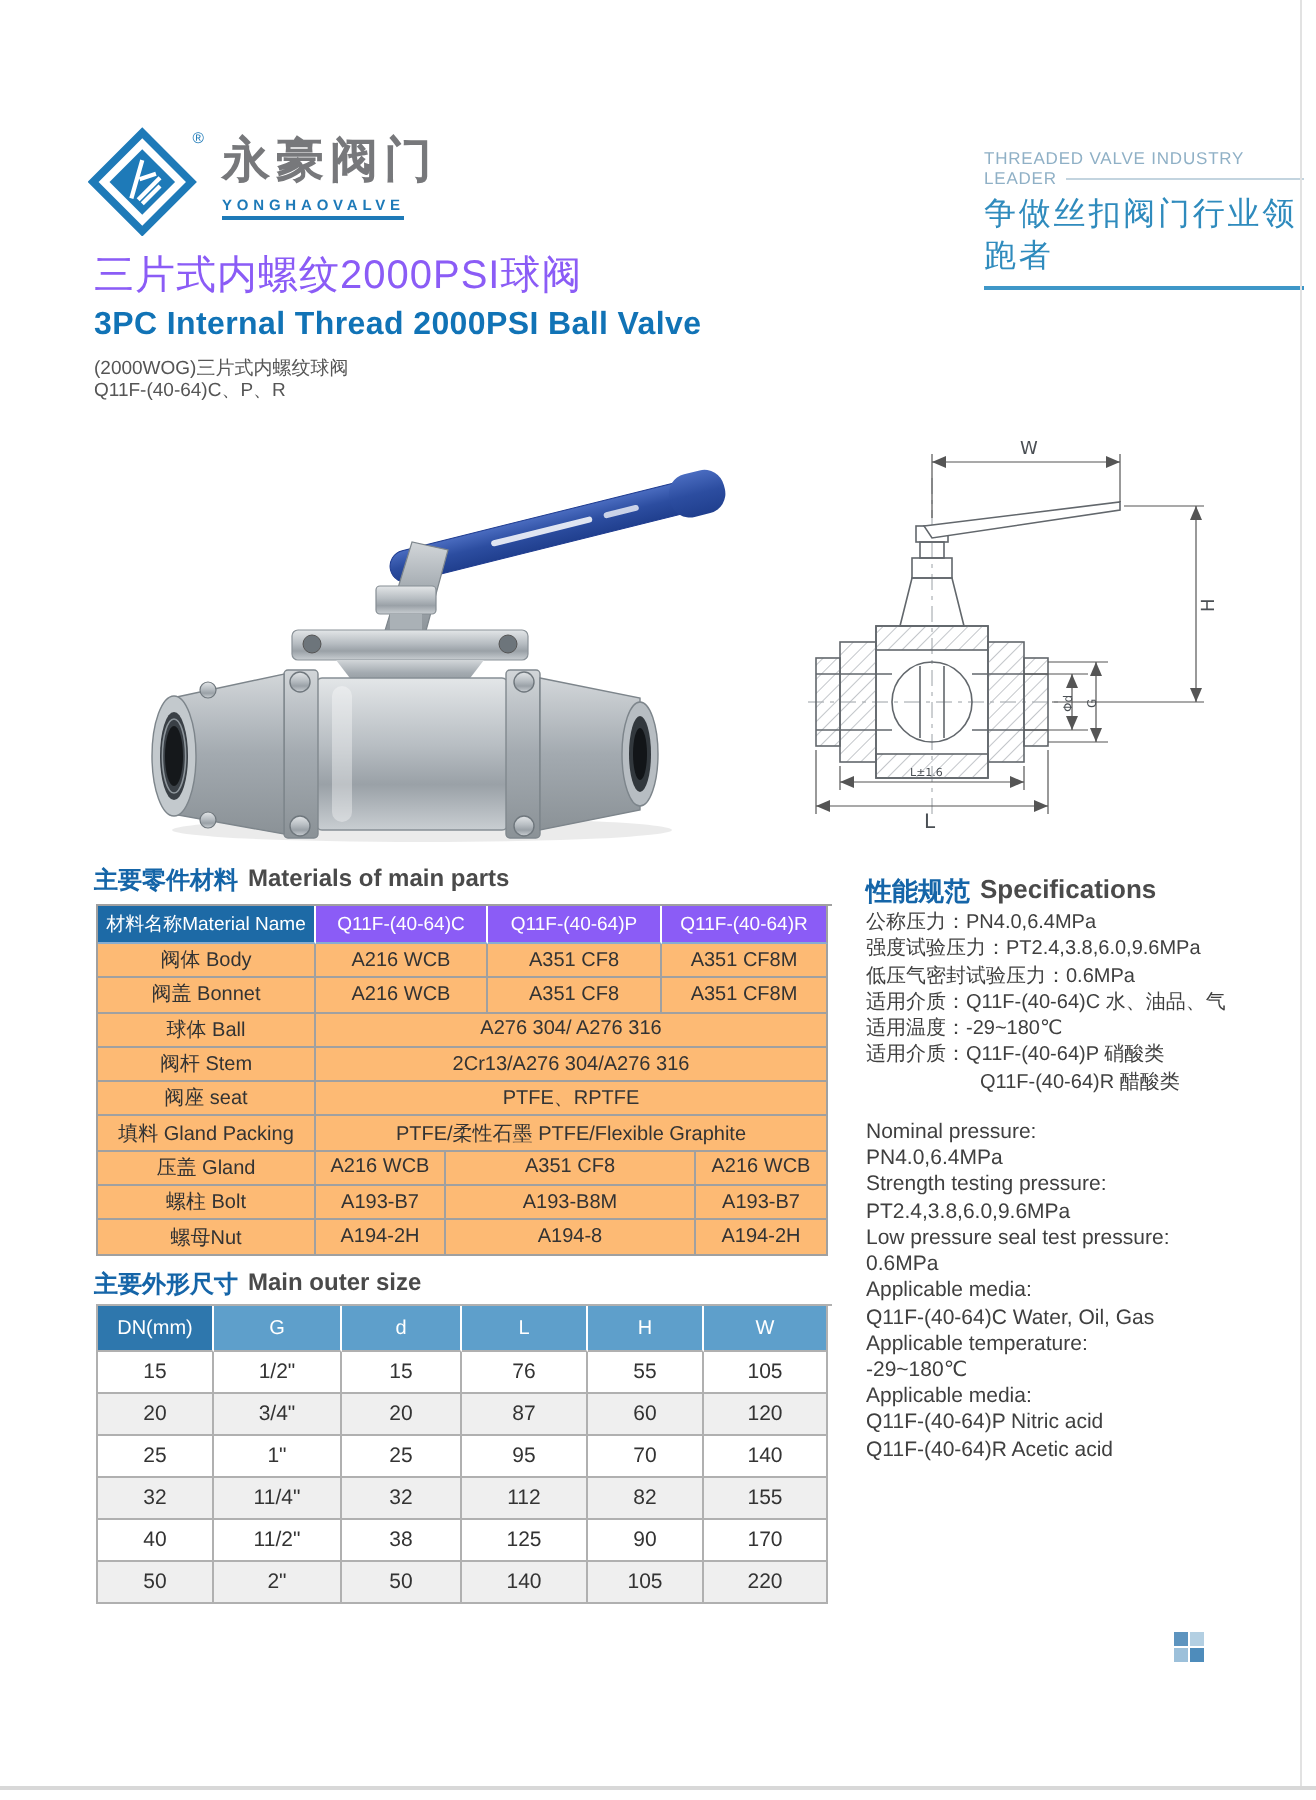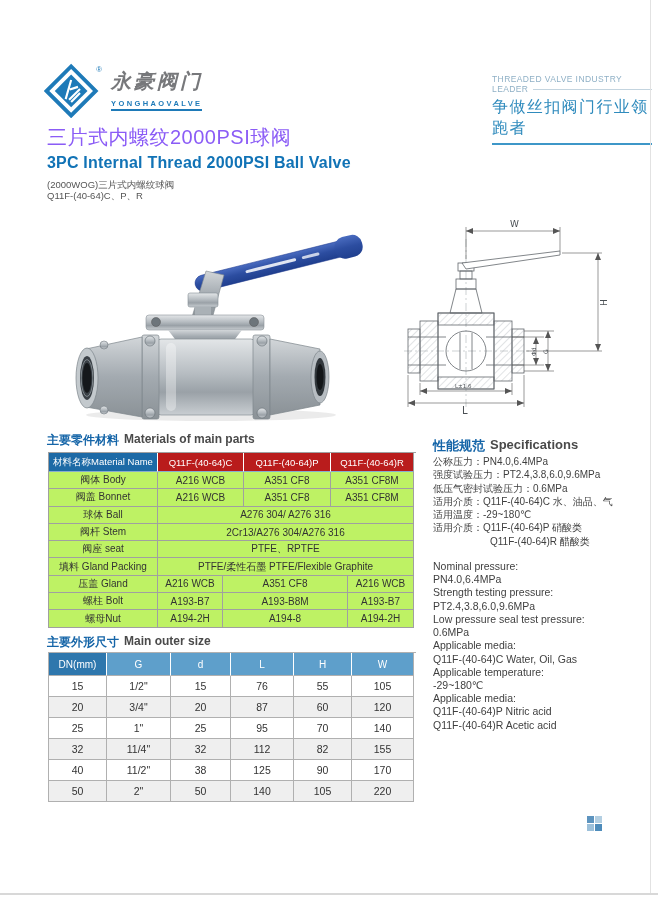--- a/index.html
+++ b/index.html
@@ -2,21 +2,21 @@
 <html><head>
 <meta charset="utf-8">
 <style>
   html,body{margin:0;padding:0;background:#ffffff;}
   .page{position:relative;width:658px;height:900px;background:#fff;overflow:hidden;
         font-family:"Liberation Sans","DejaVu Sans",sans-serif;}
 
   
   .logo{position:absolute;left:44px;top:62px;display:flex;align-items:center;}
   .logo-text{margin-left:5px;}
-  .logo-cn{font-size:20px;font-weight:bold;color:#77787b;letter-spacing:3px;line-height:22px;font-style:italic;}
+  .logo-cn{font-size:24px;font-weight:bold;color:#77787b;letter-spacing:3px;line-height:22px;}
   .logo-en{display:inline-block;font-size:7.5px;font-weight:bold;color:#1e7ab8;letter-spacing:2.4px;
            border-bottom:2px solid #1e7ab8;padding-bottom:1px;margin-top:1px;}
 
   .tagline{position:absolute;left:492px;top:74px;width:160px;}
   .tag-l1,.tag-l2{font-size:8.5px;color:#8fb0c6;letter-spacing:.4px;line-height:10px;}
   .tag-l2row{display:flex;align-items:center;}
   .tag-rule{flex:1;height:1px;background:#c3d4df;margin-left:5px;}
   .tag-cn{font-size:16px;color:#2f8bbd;letter-spacing:1.4px;margin-top:3px;}
   .tag-underline{height:2px;background:#3e97c8;margin-top:4px;}
 
@@ -35,26 +35,26 @@
   .st-cn{color:#1565a8;}
   .st-en{color:#4a4a4a;margin-left:5px;}
   #mat-title{left:47px;top:432px;}
   #size-title{left:47px;top:634px;}
 
   
   .mtable{position:absolute;left:48px;top:452px;width:367px;border-top:1px solid #a0a0a0;
           border-left:1px solid #a0a0a0;font-size:10px;color:#333;}
   .mrow{display:flex;}
   .mc{box-sizing:border-box;border-right:1px solid #a0a0a0;border-bottom:1px solid #a0a0a0;
-      height:17.3px;display:flex;align-items:center;justify-content:center;background:#bef264;text-align:center;}
+      height:17.3px;display:flex;align-items:center;justify-content:center;background:#fdba74;text-align:center;}
   .mhead .mc{height:19px;border-right:1px solid #ffffff;border-bottom:1px solid #88add0;
              color:#fff;font-size:9.5px;}
   .mhead .mc:last-child{border-right:1px solid #a0a0a0;}
   .mh-dark{background:#1d6aa6;}
-  .mh-light{background:#b91c1c;}
+  .mh-light{background:#8b5cf6;}
   .w-name{width:109px;}.w-a{width:86px;}.w-b{width:87px;}.w-c{width:83px;}
   .w-span{width:256px;}.w-o1{width:65px;}.w-o2{width:125px;}.w-o3{width:66px;}
 
   
   .stable{position:absolute;left:48px;top:652px;width:367px;border-top:1px solid #b0b0b0;
           border-left:1px solid #b0b0b0;font-size:10.5px;color:#333;}
   .srow{display:flex;}
   .sc{box-sizing:border-box;border-right:1px solid #b0b0b0;border-bottom:1px solid #b0b0b0;
       height:21px;display:flex;align-items:center;justify-content:center;background:#fff;}
   .shead .sc{height:23px;border-right:1px solid #ffffff;color:#fff;font-size:10px;}

